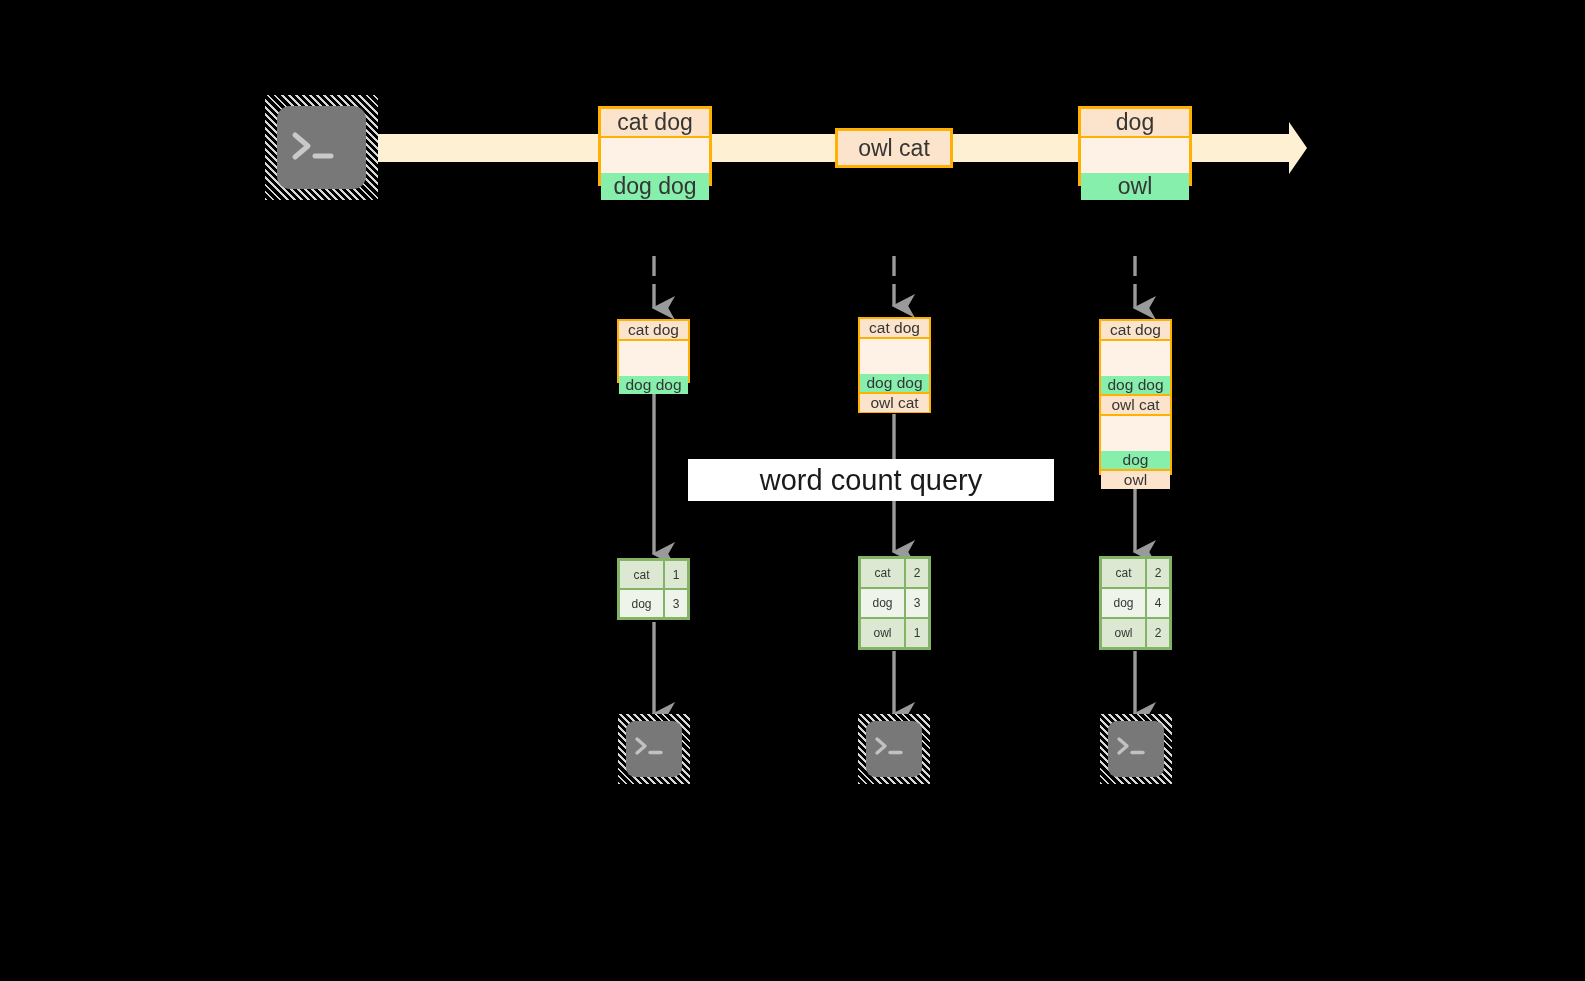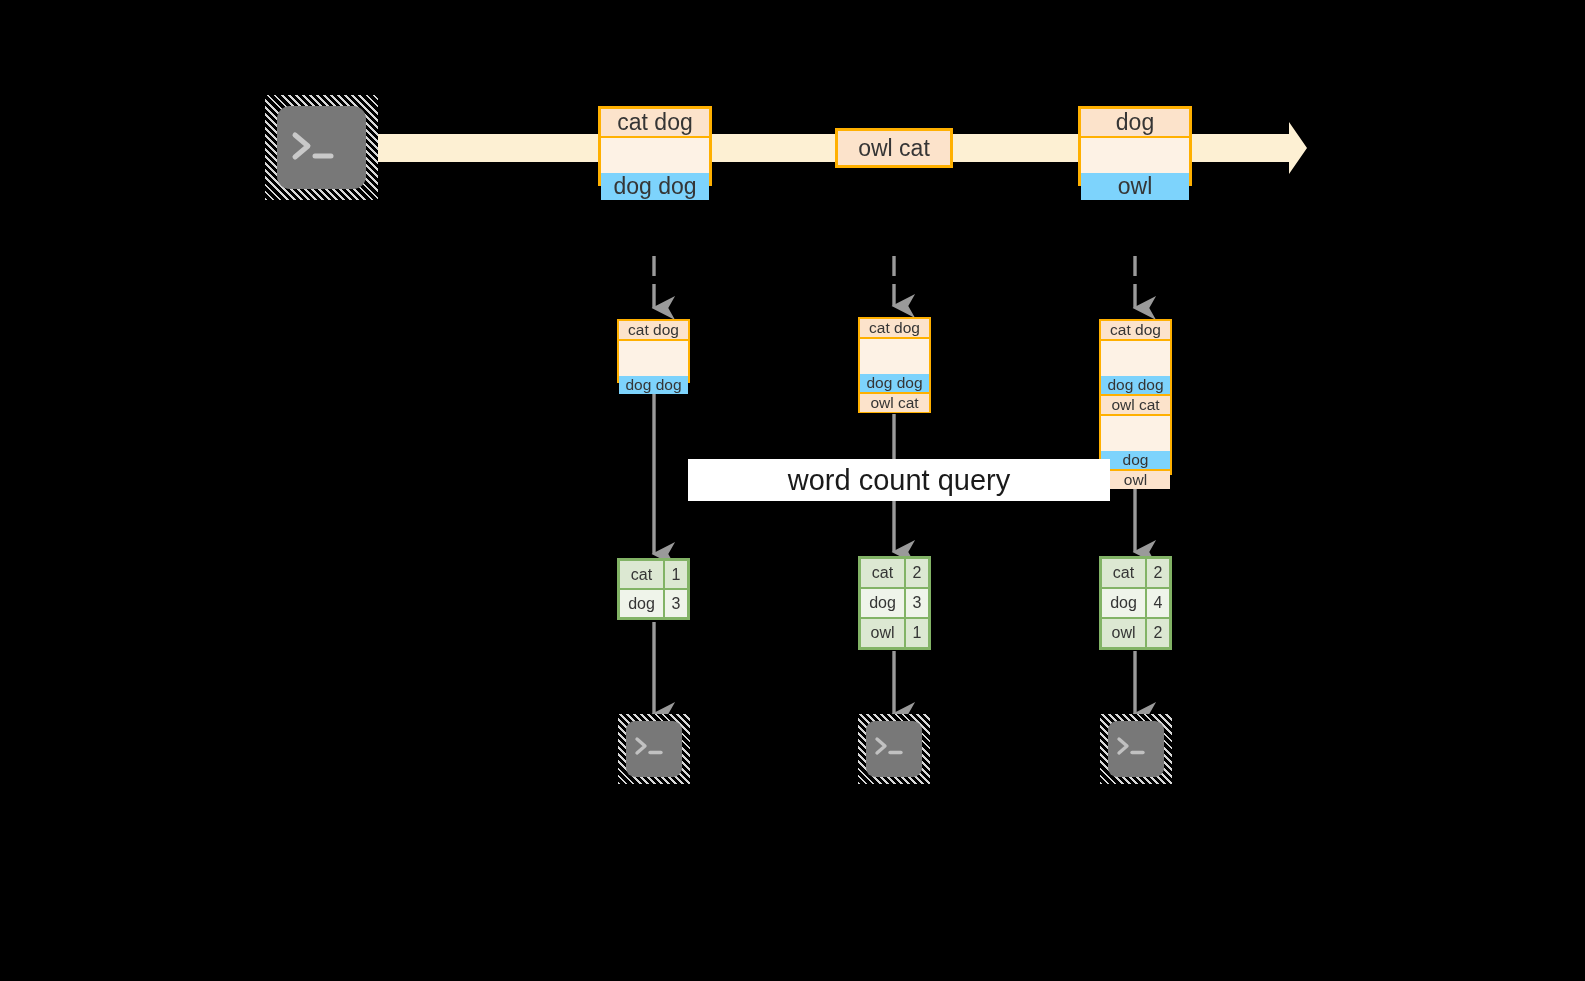--- a/index.html
+++ b/index.html
@@ -39,21 +39,21 @@
     flex: 1 1 auto;
     display: flex;
     align-items: center;
     justify-content: center;
     color: #353535;
     white-space: nowrap;
     border-bottom: 2px solid #ffb000;
   }
   .rec-row:last-child { border-bottom: none; }
   .rec-row.shade-a { background: #fce3cb; }
-  .rec-row.shade-b { background: #7dd3fc; margin-top: 35px; }
+  .rec-row.shade-b { background: #86efac; margin-top: 35px; }
 
   
   .rec-big .rec-row { font-size: 23px; }
   
   .rec-small .rec-row { font-size: 15.5px; }
   .rec-small { border-width: 2.5px; }
   .rec-small .rec-row { border-bottom-width: 2px; }
 
   
   .res-table {
@@ -69,21 +69,21 @@
     flex: 1 1 auto;
     display: flex;
     border-bottom: 2px solid #82b366;
   }
   .res-row:last-child { border-bottom: none; }
   .res-cell {
     box-sizing: border-box;
     display: flex;
     align-items: center;
     justify-content: center;
-    font-size: 16px;
+    font-size: 12px;
     color: #353535;
     white-space: nowrap;
   }
   .res-cell.key { flex: 0 0 45px; border-right: 2px solid #82b366; }
   .res-cell.val { flex: 1 1 auto; }
   .res-row.shade-a .res-cell { background: #dce8d2; }
   .res-row.shade-b .res-cell { background: #eff4ea; }
 
   
   .term {
@@ -259,15 +259,15 @@
 
   <div class="term" style="left:1100px; top:714px; width:72px; height:70px;">
     <div class="hatch"></div>
     <div class="body" style="left:8px; top:7px; width:56px; height:56px; border-radius:9px;"></div>
     <svg class="glyph" viewBox="0 0 72 70">
       <path d="M19,25 L27,32 L19,39" fill="none" stroke="#c1c1c1" stroke-width="3.4" stroke-linecap="round" stroke-linejoin="round"></path>
       <line x1="32" y1="38.5" x2="43" y2="38.5" stroke="#c1c1c1" stroke-width="3.4" stroke-linecap="round"></line>
     </svg>
   </div>
 
-  <div class="query-label" style="left:688px; top:459px; width:422px; height:42px; font-size:29px;">word count query</div>
+  <div class="query-label" style="left:688px; top:459px; width:366px; height:42px; font-size:29px;">word count query</div>
 
 </div>
 
 </body></html>

